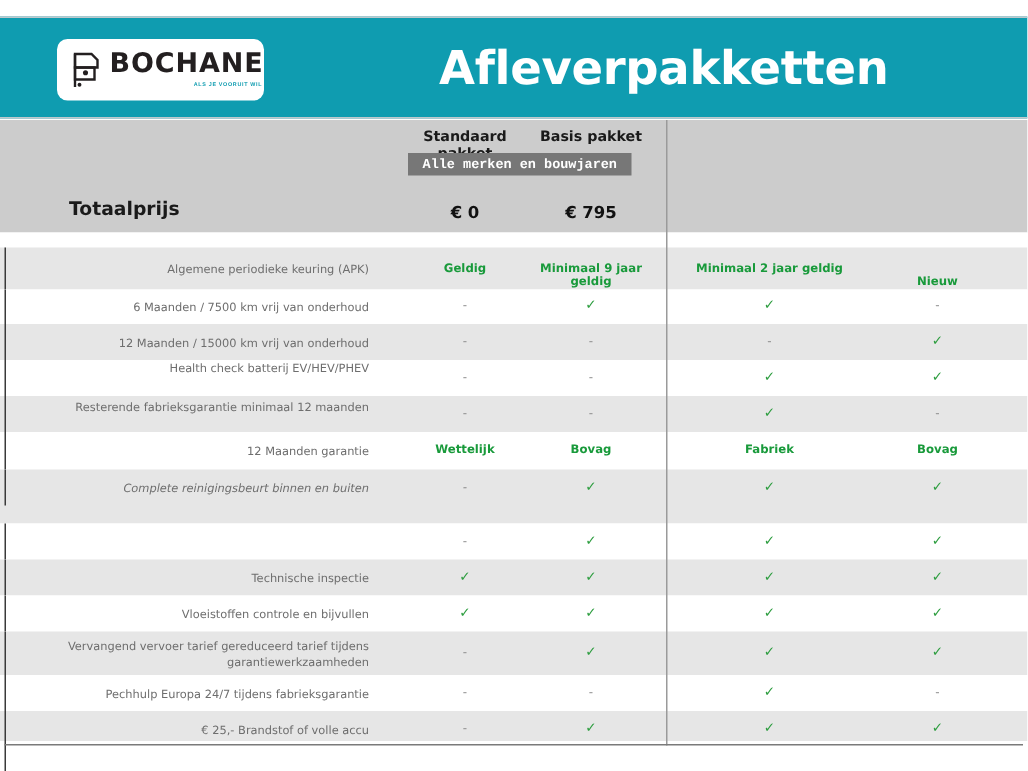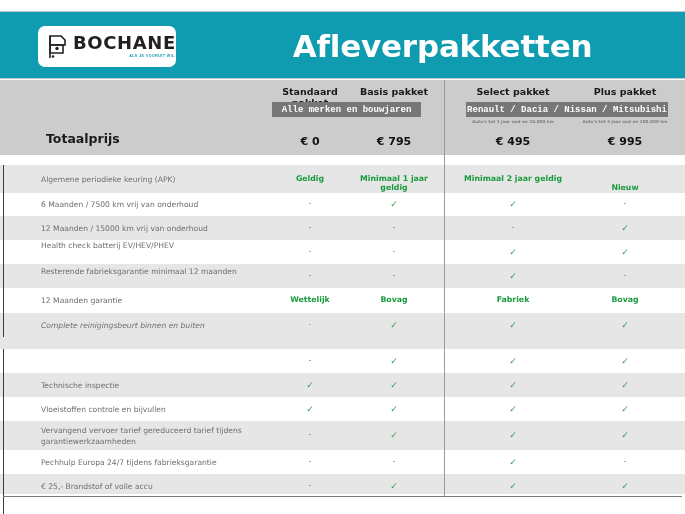--- a/index.html
+++ b/index.html
@@ -179,20 +179,21 @@
   .row-spacer-bottom { height: 26px; background: #ffffff; }
 
   .row-label {
     position: absolute;
     left: 41px;
     width: 205px;
     font-size: 7.6px;
     color: #6e6e6e;
     line-height: 11px;
     font-family: "DejaVu Sans", sans-serif;
+    text-align: right;
   }
   .cell {
     position: absolute;
     text-align: center;
     font-size: 7.6px;
     color: #6e6e6e;
     font-family: "DejaVu Sans", sans-serif;
   }
   .cell.chk {
     color: #2f9e41;
@@ -260,38 +261,29 @@
   <div class="totaal">Totaalprijs</div>
 
   <div class="head-left-col">
     <div class="pk-name" style="left:268px;width:84px;">Standaard pakket</div>
     <div class="pk-name" style="left:352px;width:84px;">Basis pakket</div>
     <div class="brand-bar bar-left">Alle merken en bouwjaren</div>
     <div class="pk-price" style="left:268px;width:84px;">€ 0</div>
     <div class="pk-price" style="left:352px;width:84px;">€ 795</div>
   </div>
 
-  <div class="head-right-col">
-    <div class="pk-name" style="left:15px;width:104px;">Select pakket</div>
-    <div class="pk-name" style="left:127px;width:104px;">Plus pakket</div>
-    <div class="brand-bar bar-right">Renault / Dacia / Nissan / Mitsubishi</div>
-    <div class="sub-note" style="left:15px;width:104px;">Auto's tot 1 jaar oud en 20.000 km</div>
-    <div class="sub-note" style="left:127px;width:104px;">Auto's tot 5 jaar oud en 100.000 km</div>
-    <div class="pk-price" style="left:15px;width:104px;">€ 495</div>
-    <div class="pk-price" style="left:127px;width:104px;">€ 995</div>
-  </div>
 </div>
 
 <div class="table" id="table-root">
     <div class="row row-spacer-top plain"></div>
     <div class="row alt" style="height: 28px;">
       <div class="left-tick" style="top: 0px; height: 28px;"></div>
       <div class="row-label" style="top: 8.5px;">Algemene periodieke keuring (APK)</div>
       <div class="cell c0 word" style="top: 8.5px;">Geldig</div>
-      <div class="cell c1 word" style="top: 8.5px;">Minimaal 1 jaar geldig</div>
+      <div class="cell c1 word" style="top: 8.5px;">Minimaal 9 jaar geldig</div>
       <div class="cell c2 word" style="top: 8.5px;">Minimaal 2 jaar geldig</div>
       <div class="cell c3 word" style="top: 18px;">Nieuw</div>
     </div>
     <div class="row plain" style="height: 23px;">
       <div class="left-tick" style="top: 0px; height: 23px;"></div>
       <div class="row-label" style="top: 6px;">6 Maanden / 7500 km vrij van onderhoud</div>
       <div class="cell c0 dash" style="top: 6px;">-</div>
       <div class="cell c1 chk" style="top: 6px;">✓</div>
       <div class="cell c2 chk" style="top: 6px;">✓</div>
       <div class="cell c3 dash" style="top: 6px;">-</div>

